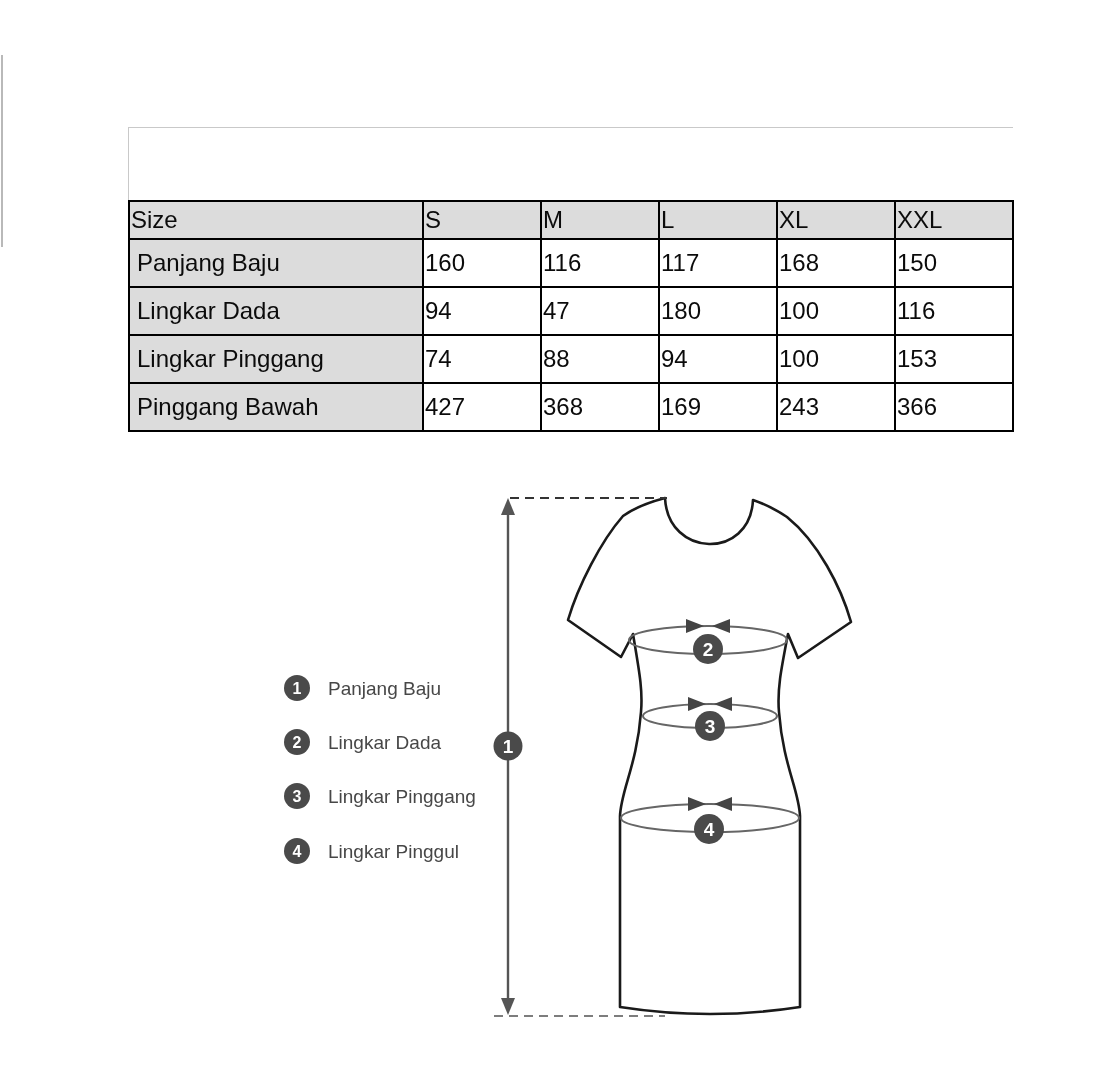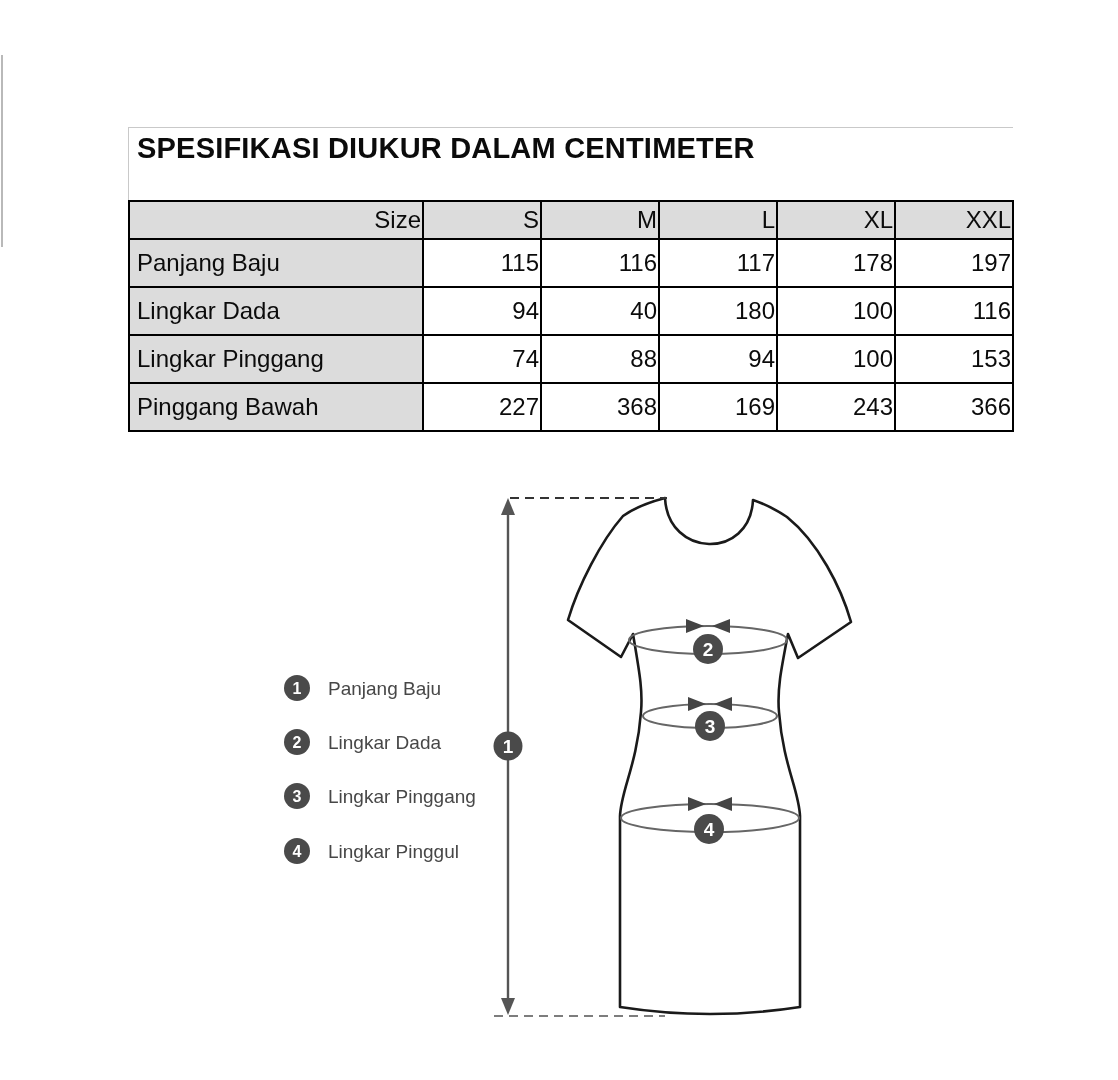--- a/index.html
+++ b/index.html
@@ -26,21 +26,21 @@
     font-size:29px;font-weight:bold;letter-spacing:0.2px;color:#0b0b0b;
     white-space:nowrap;
   }
   table.size-table{
     position:absolute;left:128px;top:200px;width:884px;
     border-collapse:collapse;table-layout:fixed;
     font-size:24px;color:#0b0b0b;
   }
   table.size-table th, table.size-table td{
     border:2px solid #000;
-    text-align:right;vertical-align:middle;
+    text-align:left;vertical-align:middle;
     font-weight:normal;
     overflow:hidden;white-space:nowrap;
   }
   table.size-table thead th{height:34px;background:#dcdcdc;}
   table.size-table tbody td{height:44px;background:#ffffff;}
   table.size-table tbody td.lbl{
     background:#dcdcdc;text-align:left;padding-left:7px;
   }
   svg.diagram{position:absolute;left:0;top:0;}
   .dress{fill:#ffffff;stroke:#1a1a1a;stroke-width:2.6;stroke-linejoin:round;stroke-linecap:round;}
@@ -50,21 +50,20 @@
   .legend-lbl{fill:#474747;font-family:"Liberation Sans",sans-serif;font-size:19px;}
 </style>
 </head>
 <body>
 
 <div class="page">
 
   <div class="edge-line"></div>
   <div class="panel-border"></div>
 
-  <div class="title">SPESIFIKASI DIUKUR DALAM CENTIMETER</div>
 
   <table class="size-table">
     <colgroup>
       <col style="width:294px">
         <col style="width:118px">
         <col style="width:118px">
       <col style="width:118px">
         <col style="width:118px">
         <col style="width:118px">
     </colgroup>
@@ -74,45 +73,45 @@
         <th>S</th>
         <th>M</th>
         <th>L</th>
         <th>XL</th>
         <th>XXL</th>
       </tr>
     </thead>
     <tbody>
       <tr>
         <td class="lbl">Panjang Baju</td>
-        <td>115</td>
+        <td>160</td>
         <td>116</td>
         <td>117</td>
-        <td>178</td>
-        <td>197</td>
+        <td>168</td>
+        <td>150</td>
       </tr>
       <tr>
         <td class="lbl">Lingkar Dada</td>
         <td>94</td>
-        <td>40</td>
+        <td>47</td>
         <td>180</td>
         <td>100</td>
         <td>116</td>
       </tr>
       <tr>
         <td class="lbl">Lingkar Pinggang</td>
         <td>74</td>
         <td>88</td>
         <td>94</td>
         <td>100</td>
         <td>153</td>
       </tr>
       <tr>
         <td class="lbl">Pinggang Bawah</td>
-        <td>227</td>
+        <td>427</td>
         <td>368</td>
         <td>169</td>
         <td>243</td>
         <td>366</td>
       </tr>
     </tbody>
   </table>
 
   <svg class="diagram" width="1118" height="1080" viewBox="0 0 1118 1080">
 

